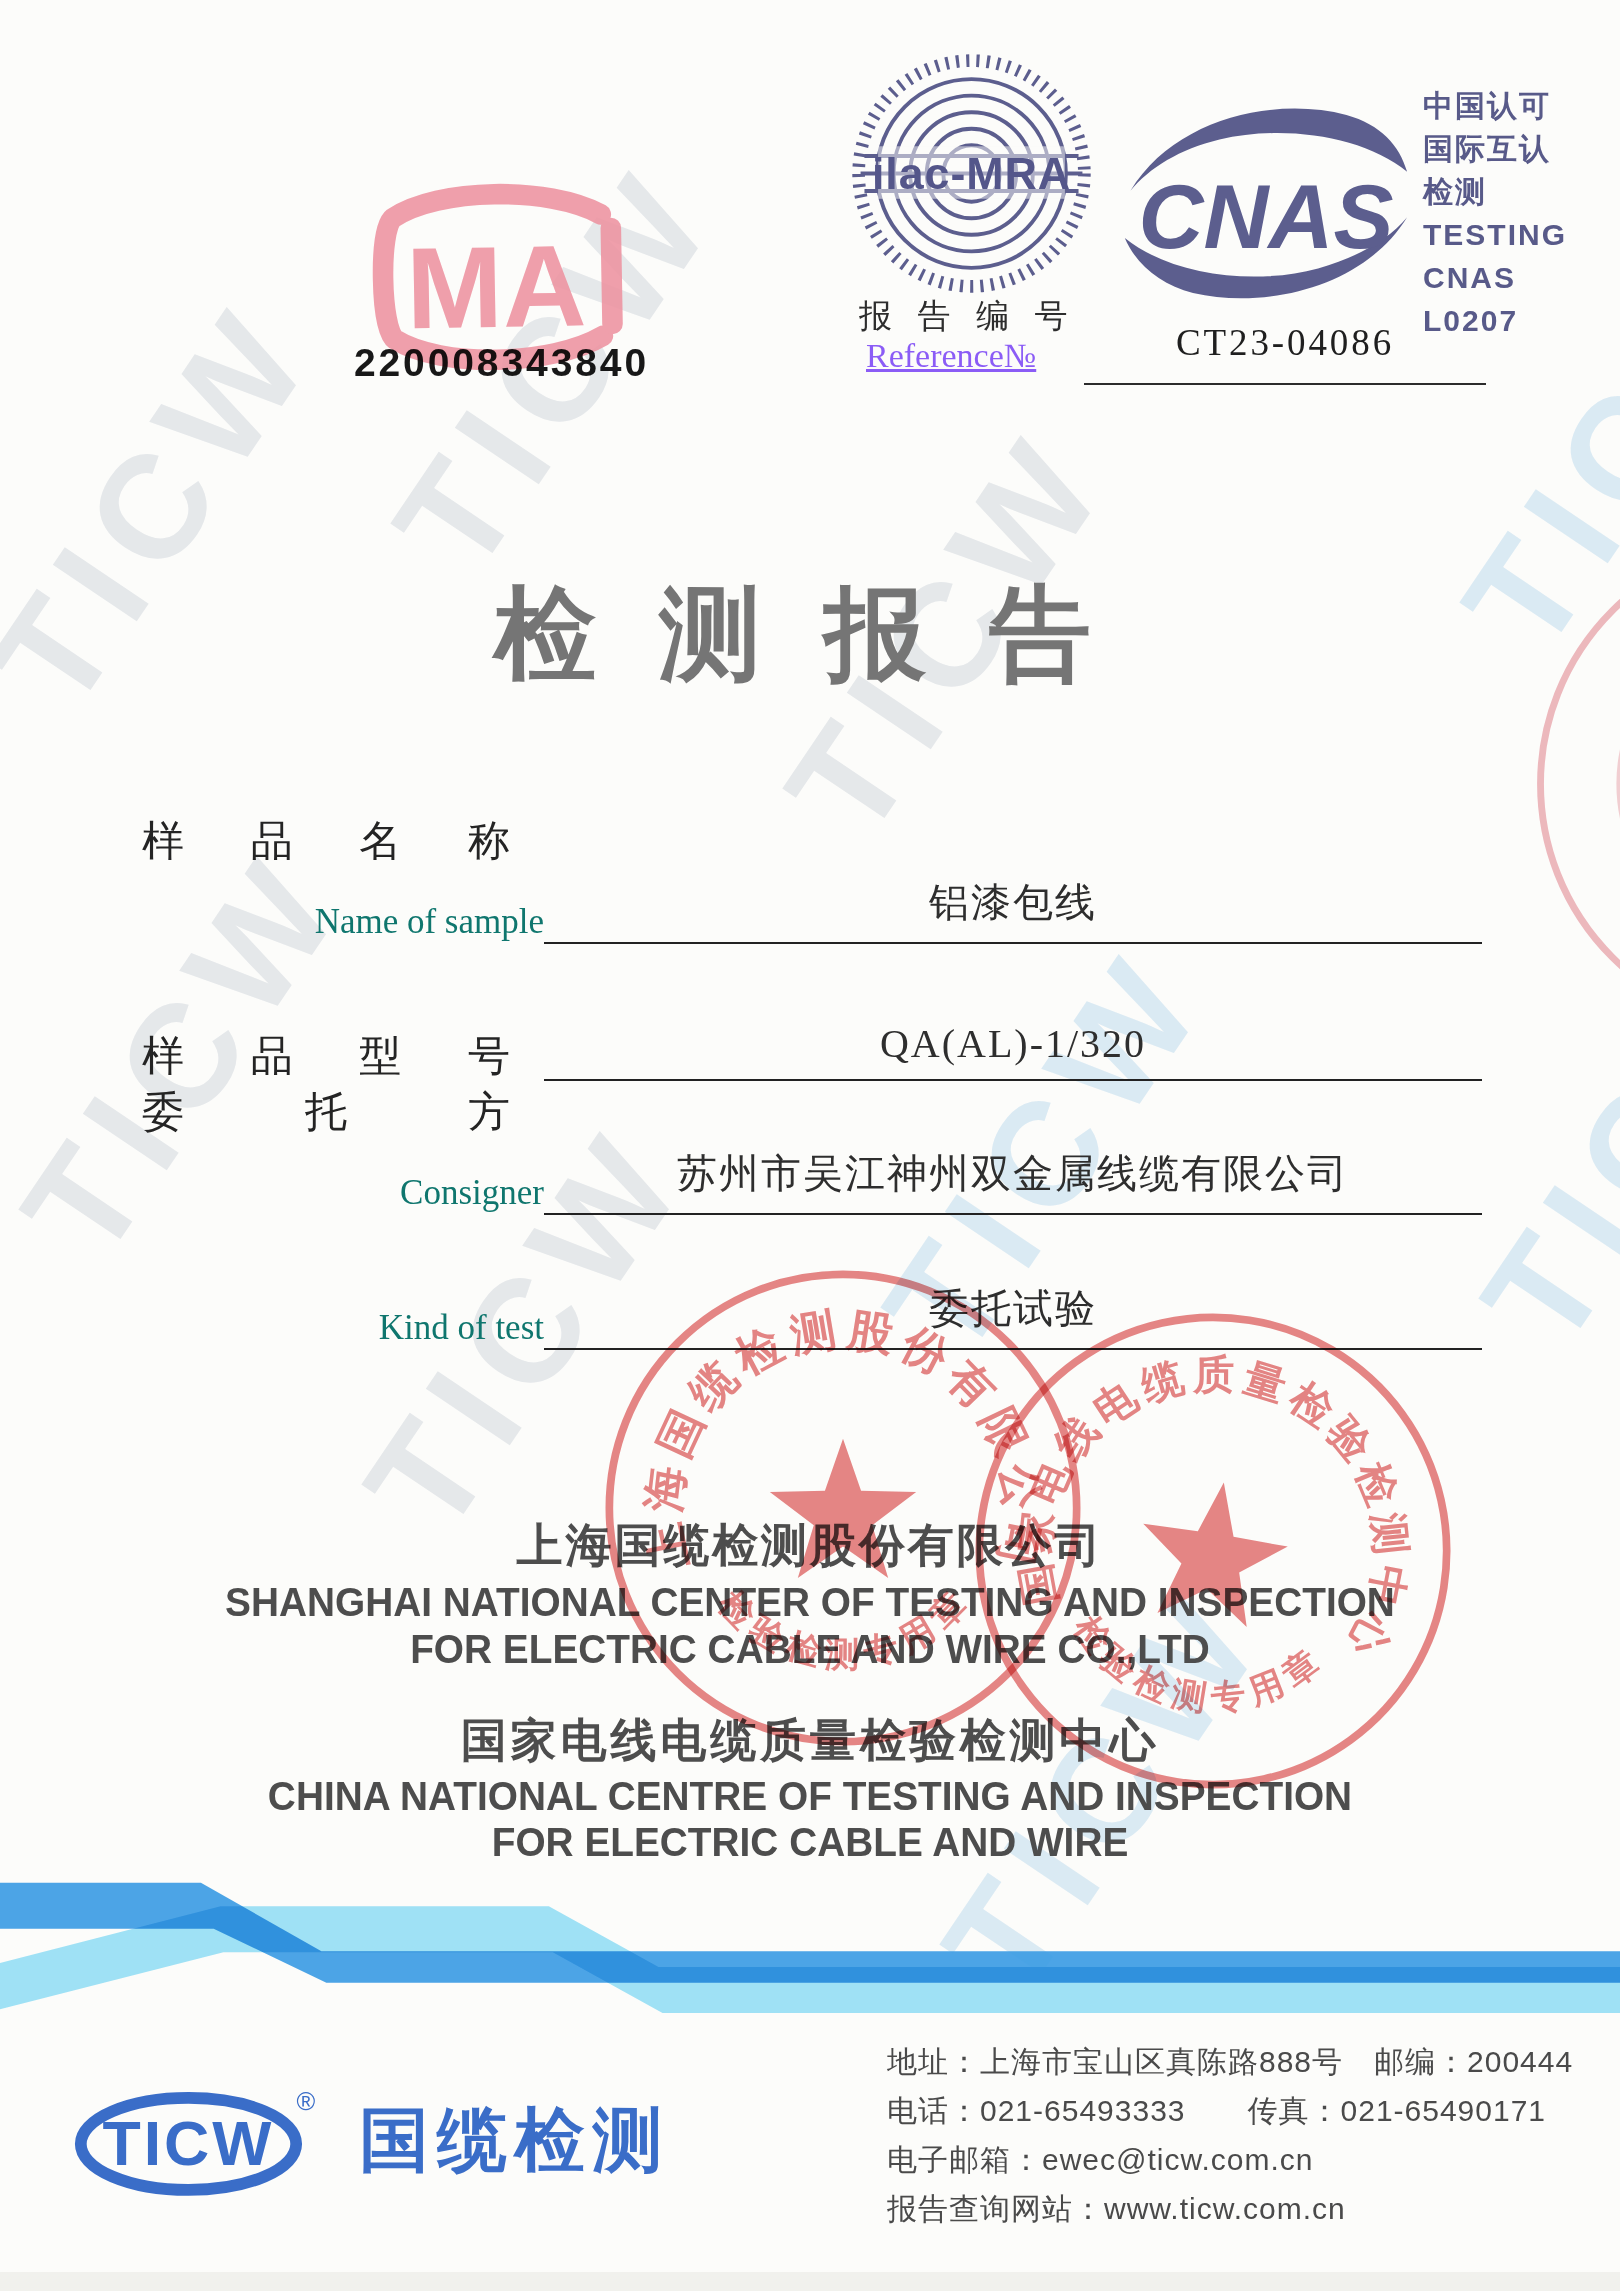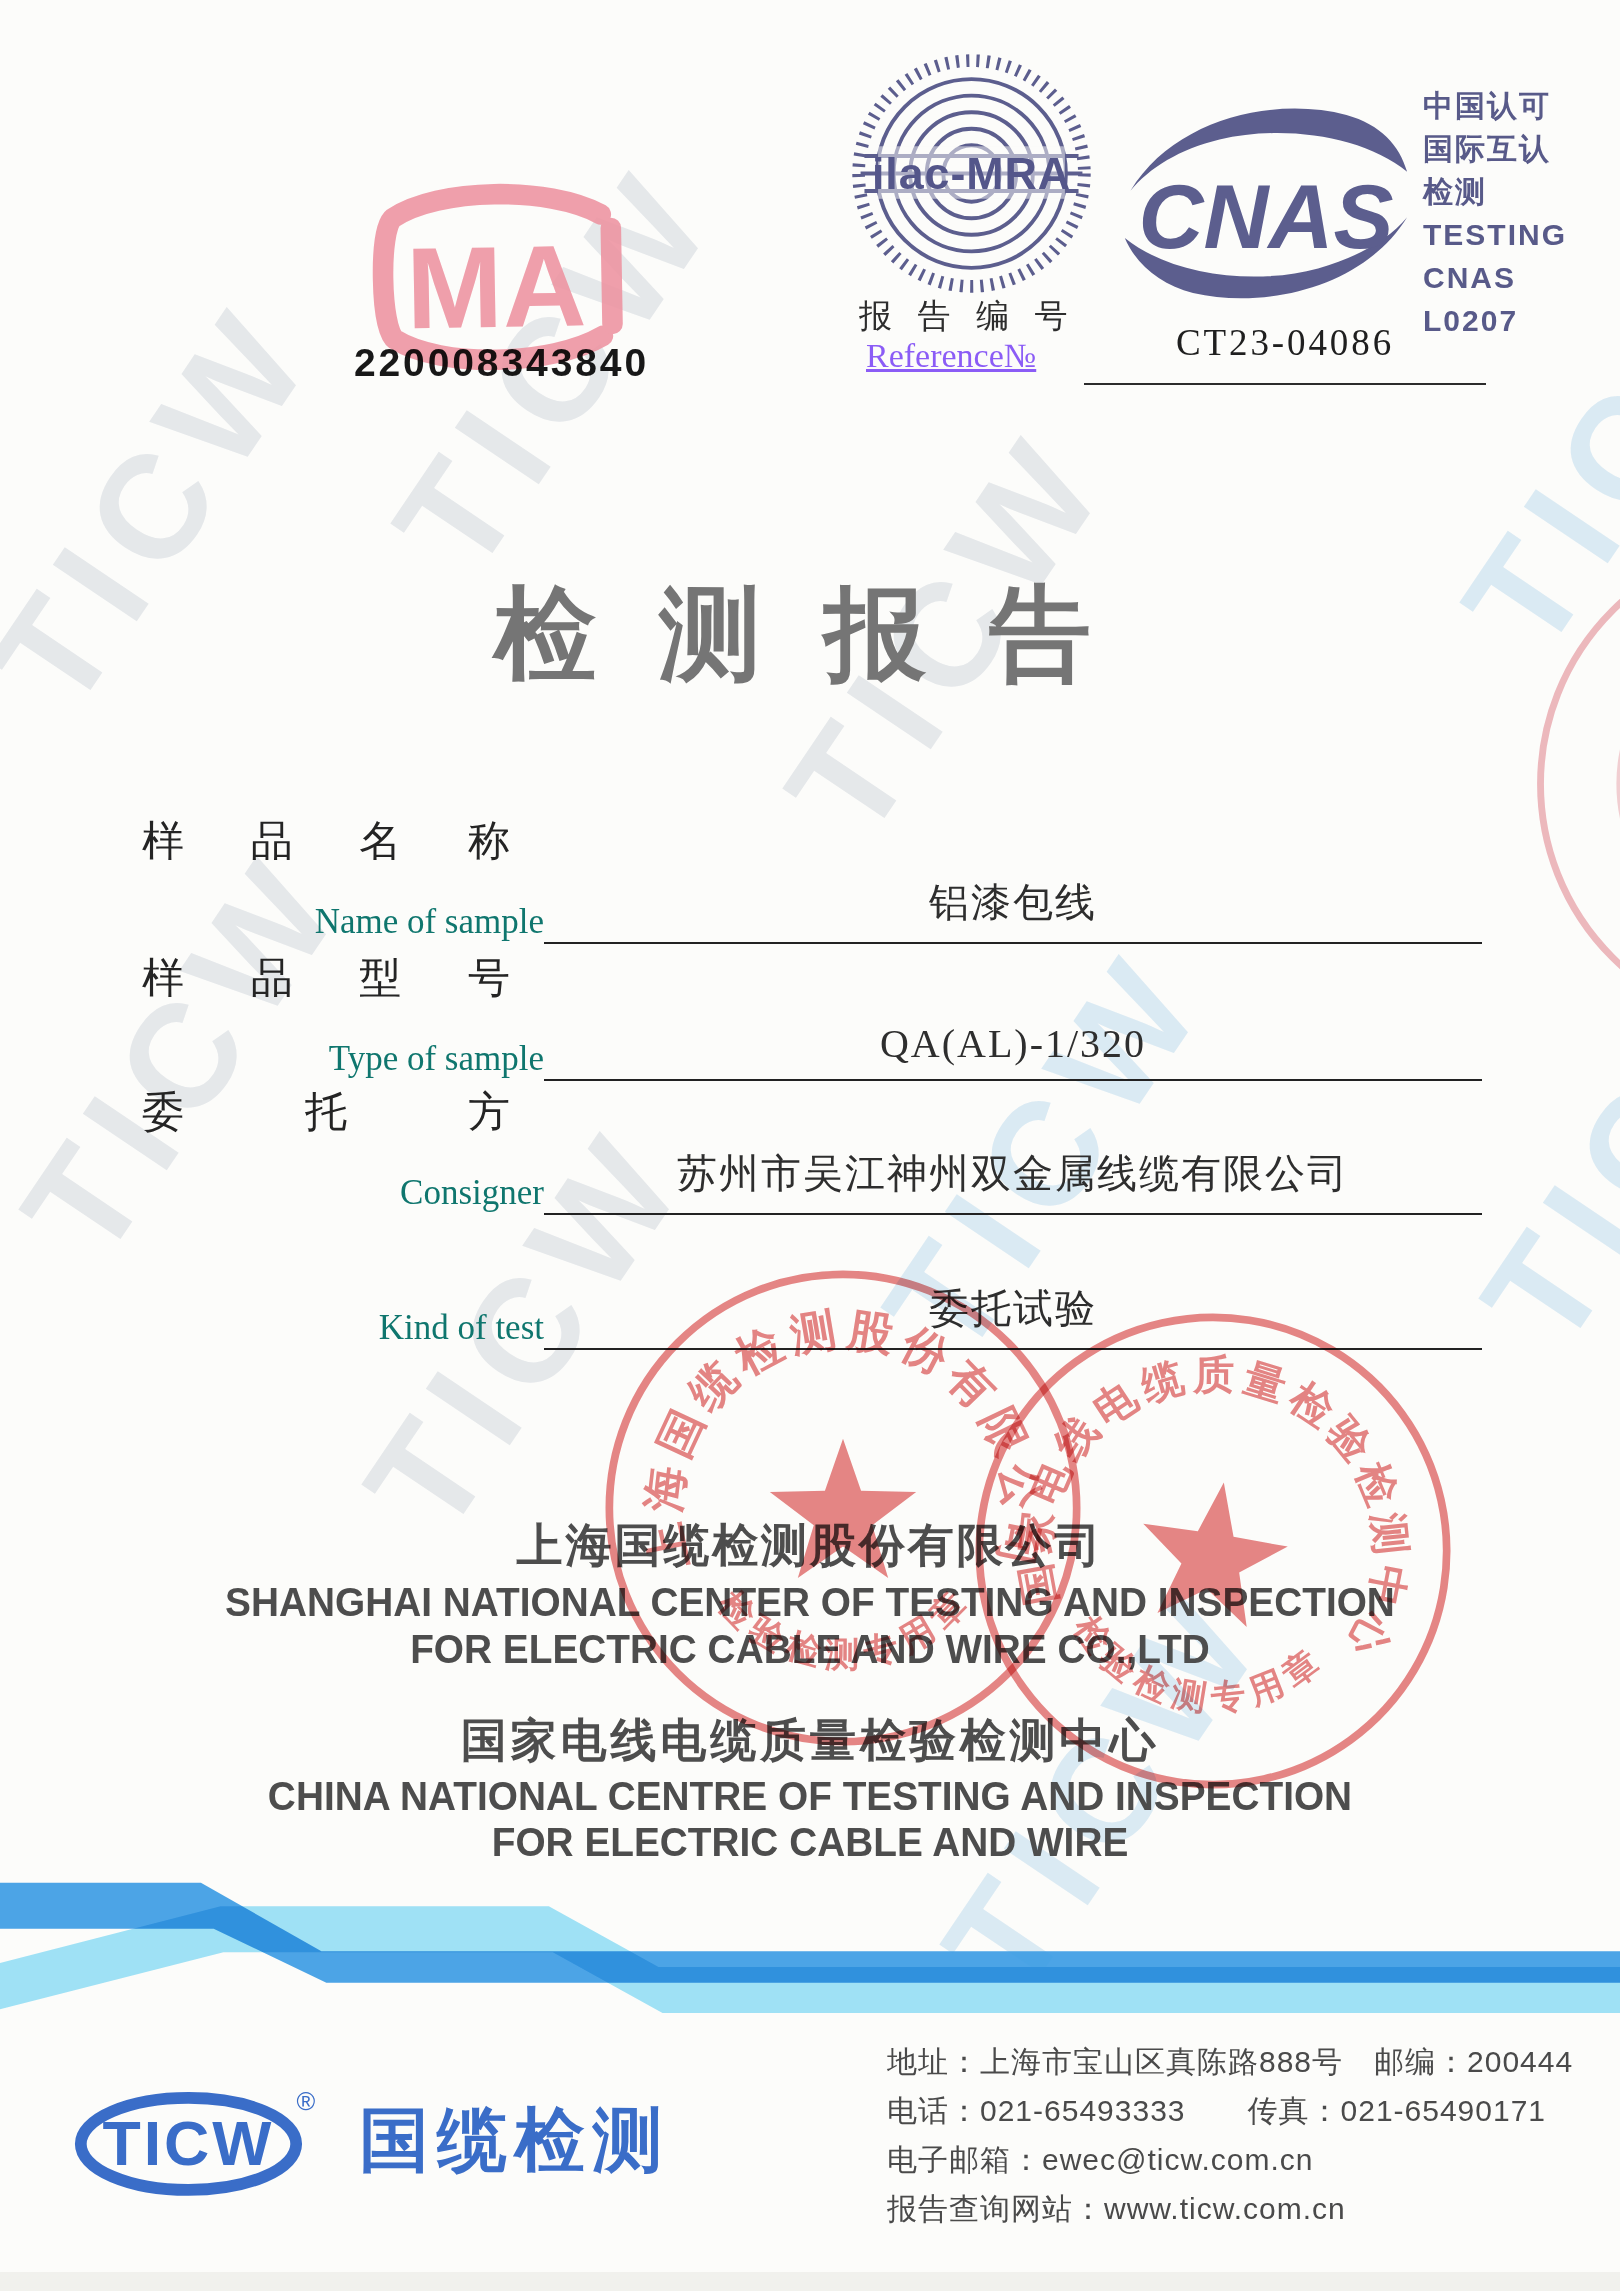--- a/index.html
+++ b/index.html
@@ -172,21 +172,20 @@
       <div class="en">Name of sample</div>
     </div>
     <div class="fline">
       <div class="val">铝漆包线</div>
     </div>
   </div>
 
   <div class="frow" style="top:987px">
     <div class="flabel">
       <div class="cn">样品型号</div>
-      <div class="en">Type of sample</div>
     </div>
     <div class="fline">
       <div class="val">QA(AL)-1/320</div>
     </div>
   </div>
 
   <div class="frow" style="top:1121px">
     <div class="flabel">
       <div class="cn">委托方</div>
       <div class="en">Consigner</div>

